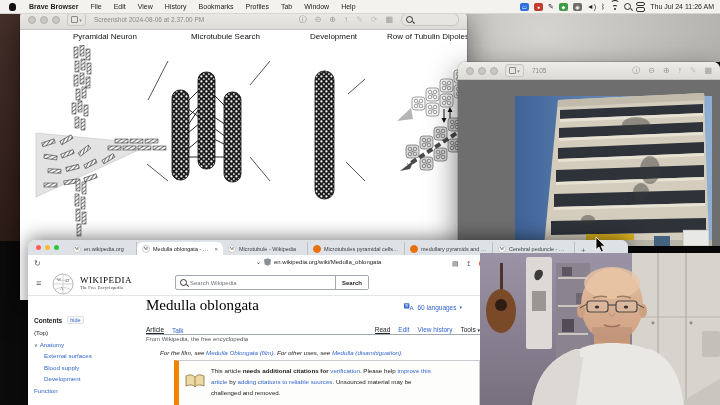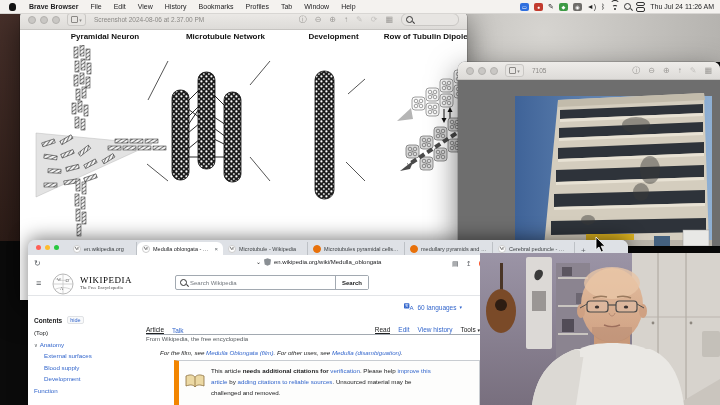--- a/index.html
+++ b/index.html
@@ -50,21 +50,21 @@
     display:flex;align-items:center;justify-content:center;gap:1px;font-size:5px;color:#8a8885;margin-right:8px;}
   .sbbtn .box{width:5px;height:5px;border:0.8px solid #8a8885;border-radius:1px;}
   .wicons{margin-left:auto;display:flex;align-items:center;gap:8px;color:#9a9895;font-size:8px;padding-right:8px;}
   .wicons .faded{opacity:.45;}
   .srchpill{width:52px;height:11px;background:#e7e5e2;border:0.5px solid #c9c7c4;border-radius:6px;
     display:flex;align-items:center;padding-left:4px;gap:2px;}
 
   
   .shot{left:20px;top:10px;width:447px;height:290px;z-index:10;}
   .shot .content{position:relative;width:447px;height:270px;background:#fff;overflow:hidden;}
-  .plabels{position:absolute;top:2px;left:0;width:447px;height:13px;font-weight:bold;font-size:8px;color:#111;}
+  .plabels{position:absolute;top:2px;left:0;width:447px;height:13px;font-weight:normal;font-size:8px;color:#111;}
   .plabels span{position:absolute;top:0;text-align:center;}
   .pl1{left:20px;width:130px;}
   .pl2{left:143px;width:125px;}
   .pl3{left:266px;width:95px;}
   .pl4{left:343px;width:130px;}
   .diagsvg{position:absolute;left:0;top:15px;}
 
   
   .photo{left:458px;top:62px;width:262px;height:184px;z-index:20;}
   .photo .titlebar{height:17px;}
@@ -200,21 +200,21 @@
         <span class="faded">⟳</span>
         <span>▦</span>
         <span class="srchpill">
             <span class="mag"></span>
           </span>
       </span>
     </div>
     <div class="content">
       <div class="plabels">
         <span class="pl1">Pyramidal Neuron</span>
-        <span class="pl2">Microtubule Network</span>
+        <span class="pl2">Microtubule Search</span>
         <span class="pl3">Development</span>
         <span class="pl4">Row of Tubulin Dipoles</span>
       </div>
       <svg class="diagsvg" width="447" height="252" viewBox="0 0 447 252">
         <defs>
           <pattern id="hatch" width="3" height="3" patternUnits="userSpaceOnUse" patternTransform="rotate(55)">
             <rect width="3" height="3" fill="#f2f2f2"></rect>
             <line x1="0" y1="0" x2="0" y2="3" stroke="#333" stroke-width="1.3"></line>
           </pattern>
           <pattern id="mtp" width="5" height="5" patternUnits="userSpaceOnUse">
@@ -516,20 +516,21 @@
       <div class="abs wk-langs">
         <svg width="10" height="8" viewBox="0 0 13 10">
           <rect x="0" y="0" width="7" height="7" rx="1" fill="#3366cc"></rect>
           <path d="M1.5,2 H5.5 M3.5,2 V1 M2,5 C3,4 4.5,3 5,2.2 M2,2.2 C2.5,3.5 4,4.7 5.3,5" stroke="#fff" stroke-width="0.7" fill="none"></path>
           <text x="7.2" y="9" font-size="8" fill="#3366cc" font-family="Liberation Sans,sans-serif">A</text>
         </svg>
         <span>60 languages</span>
         <span style="font-size:5px">▾</span>
       </div>
 
+      <div class="abs wk-title">Medulla oblongata</div>
 
       <div class="abs wk-tabs">
         <span class="wk-tab-active">Article</span>
         <span class="bluelink">Talk</span>
         <span class="right">
           <span class="wk-tab-active">Read</span>
           <span class="bluelink">Edit</span>
           <span class="bluelink">View history</span>
           <span><span>Tools</span> <span style="font-size:5px">▾</span></span>
         </span>

